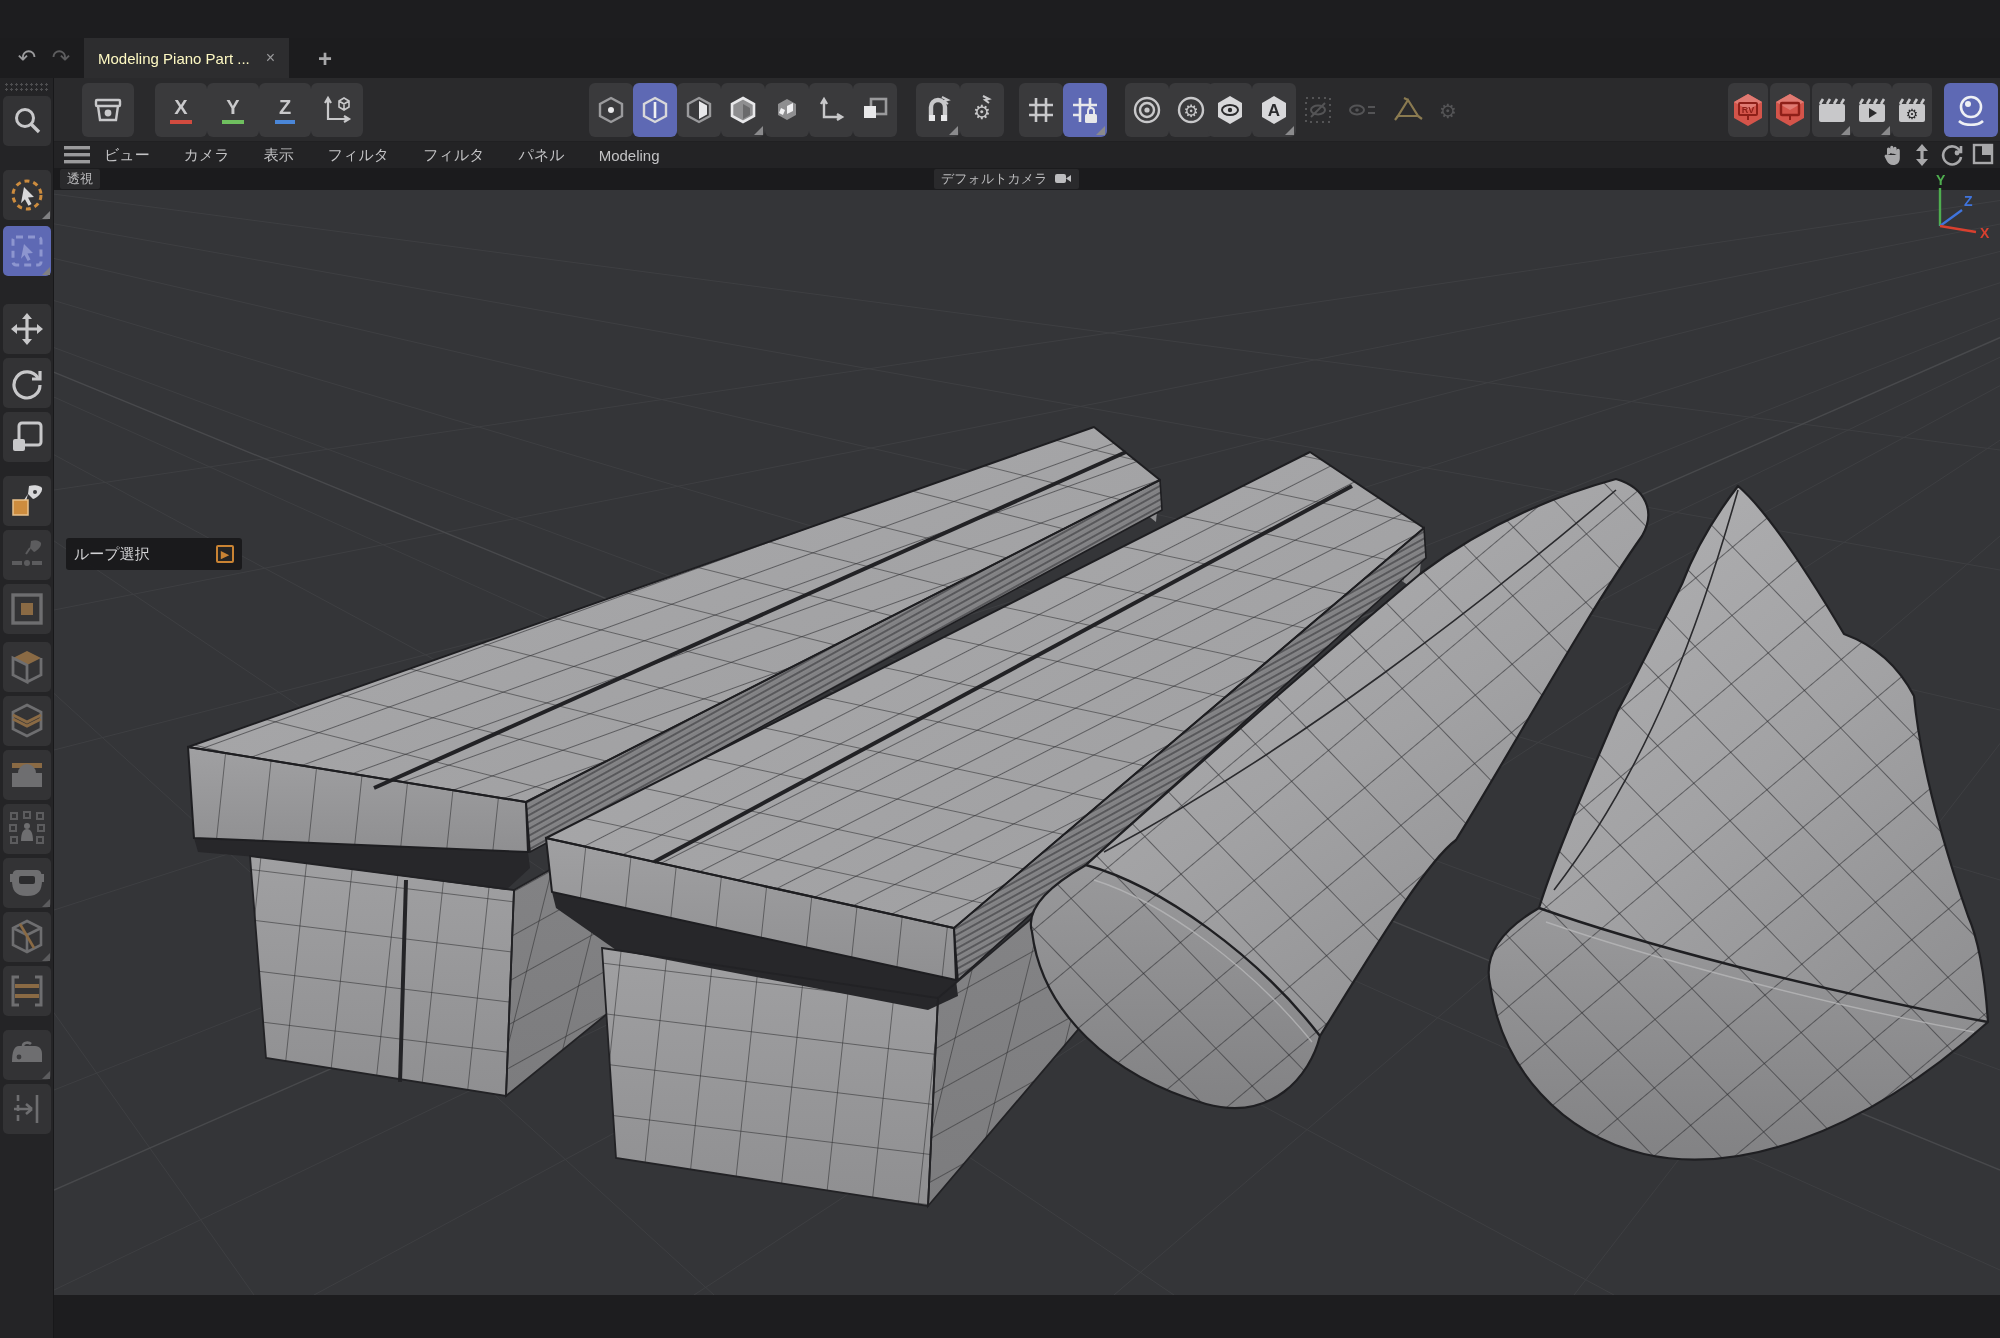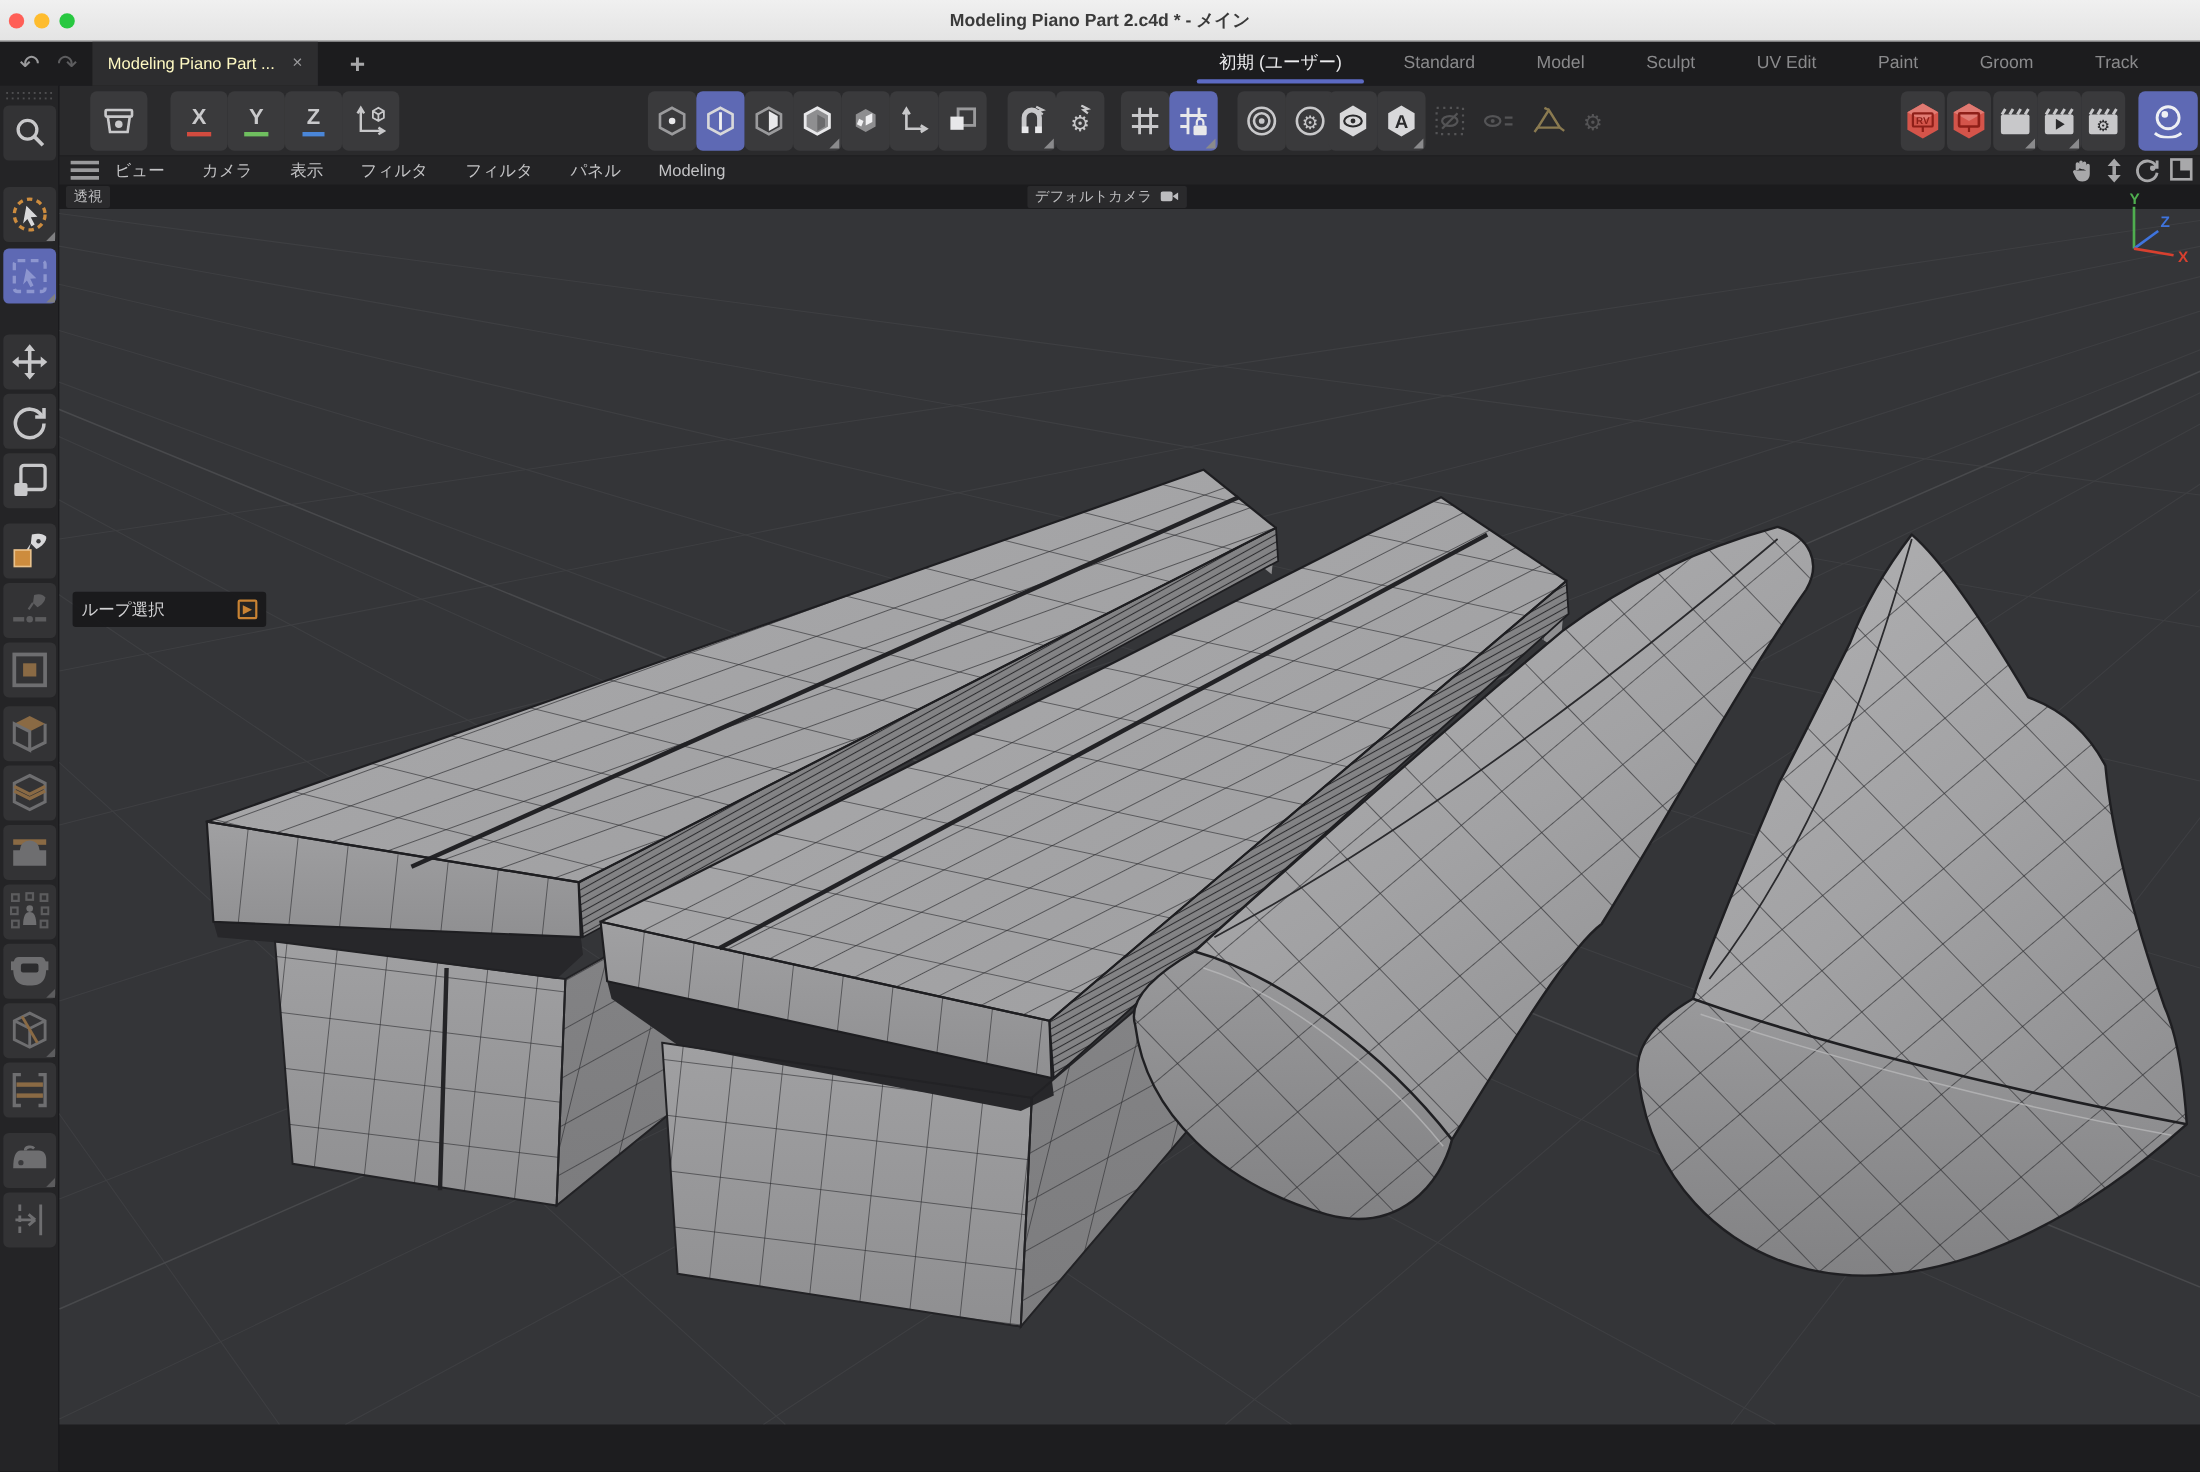--- a/index.html
+++ b/index.html
@@ -83,48 +83,29 @@
   .statusbar { position:absolute; left:54px; top:1295px; width:1946px; height:43px; background:#2a2a2c;
     border-top:1px solid #1c1c1e; }
   .gridlabel { position:absolute; right:14px; top:8px; background:#202022; color:#c9c9cb;
     font-size:15px; padding:3px 10px; border-radius:2px; white-space:nowrap; }
 </style>
 </head>
 <body>
 
 <div id="app">
 
-  <div class="titlebar">
-    <div class="lights">
-      <span class="light red"></span>
-      <span class="light yellow"></span>
-      <span class="light green"></span>
-    </div>
-    <div class="wintitle">Modeling Piano Part 2.c4d * - メイン</div>
-  </div>
 
   <div class="tabbar">
     <span class="histbtn" style="left:12px">↶</span>
     <span class="histbtn redo" style="left:46px">↷</span>
     <div class="doctab">
       <span class="lbl">Modeling Piano Part ...</span>
       <span class="x">×</span>
     </div>
     <span class="addtab">+</span>
-    <div class="laytabs">
-      <span class="laytab active">初期 (ユーザー)</span>
-      <span class="laytab">Standard</span>
-      <span class="laytab">Model</span>
-      <span class="laytab">Sculpt</span>
-      <span class="laytab">UV Edit</span>
-      <span class="laytab">Paint</span>
-      <span class="laytab">Groom</span>
-      <span class="laytab">Track</span>
-      <span class="laytab clip">S</span>
-    </div>
   </div>
 
   <div class="toolbar">
     <div class="tbtn" style="left:82px;width:52px">
       <svg class="ic" width="28" height="26">
         <rect x="2" y="3" width="24" height="6" rx="1" fill="none" stroke="#c8c8ca" stroke-width="2.4"></rect>
         <path d="M4 9 L6 23 H22 L24 9" fill="none" stroke="#c8c8ca" stroke-width="2.4"></path>
         <circle cx="14" cy="16" r="3.4" fill="#c8c8ca"></circle>
         </svg>
     </div>

